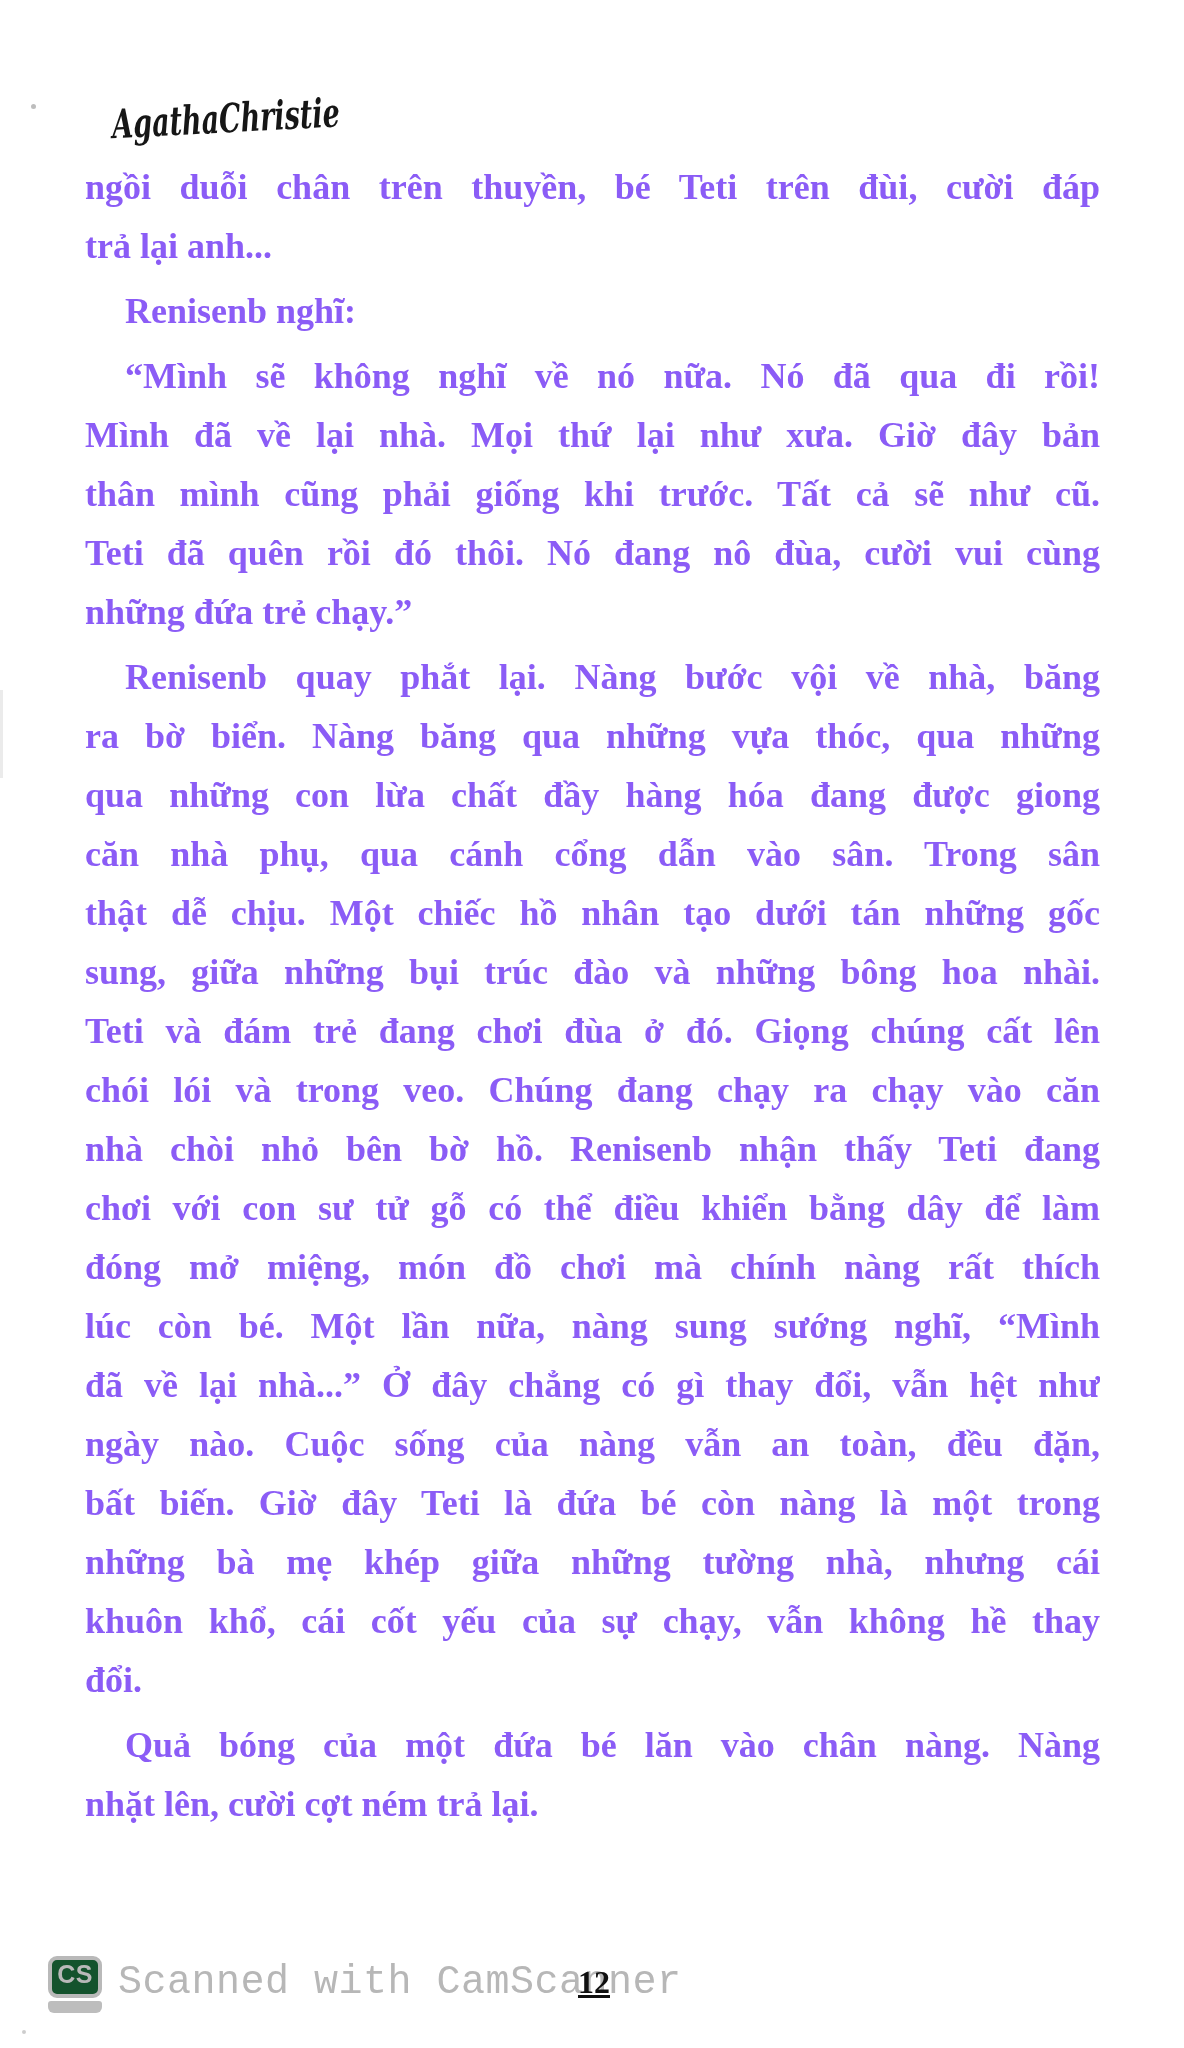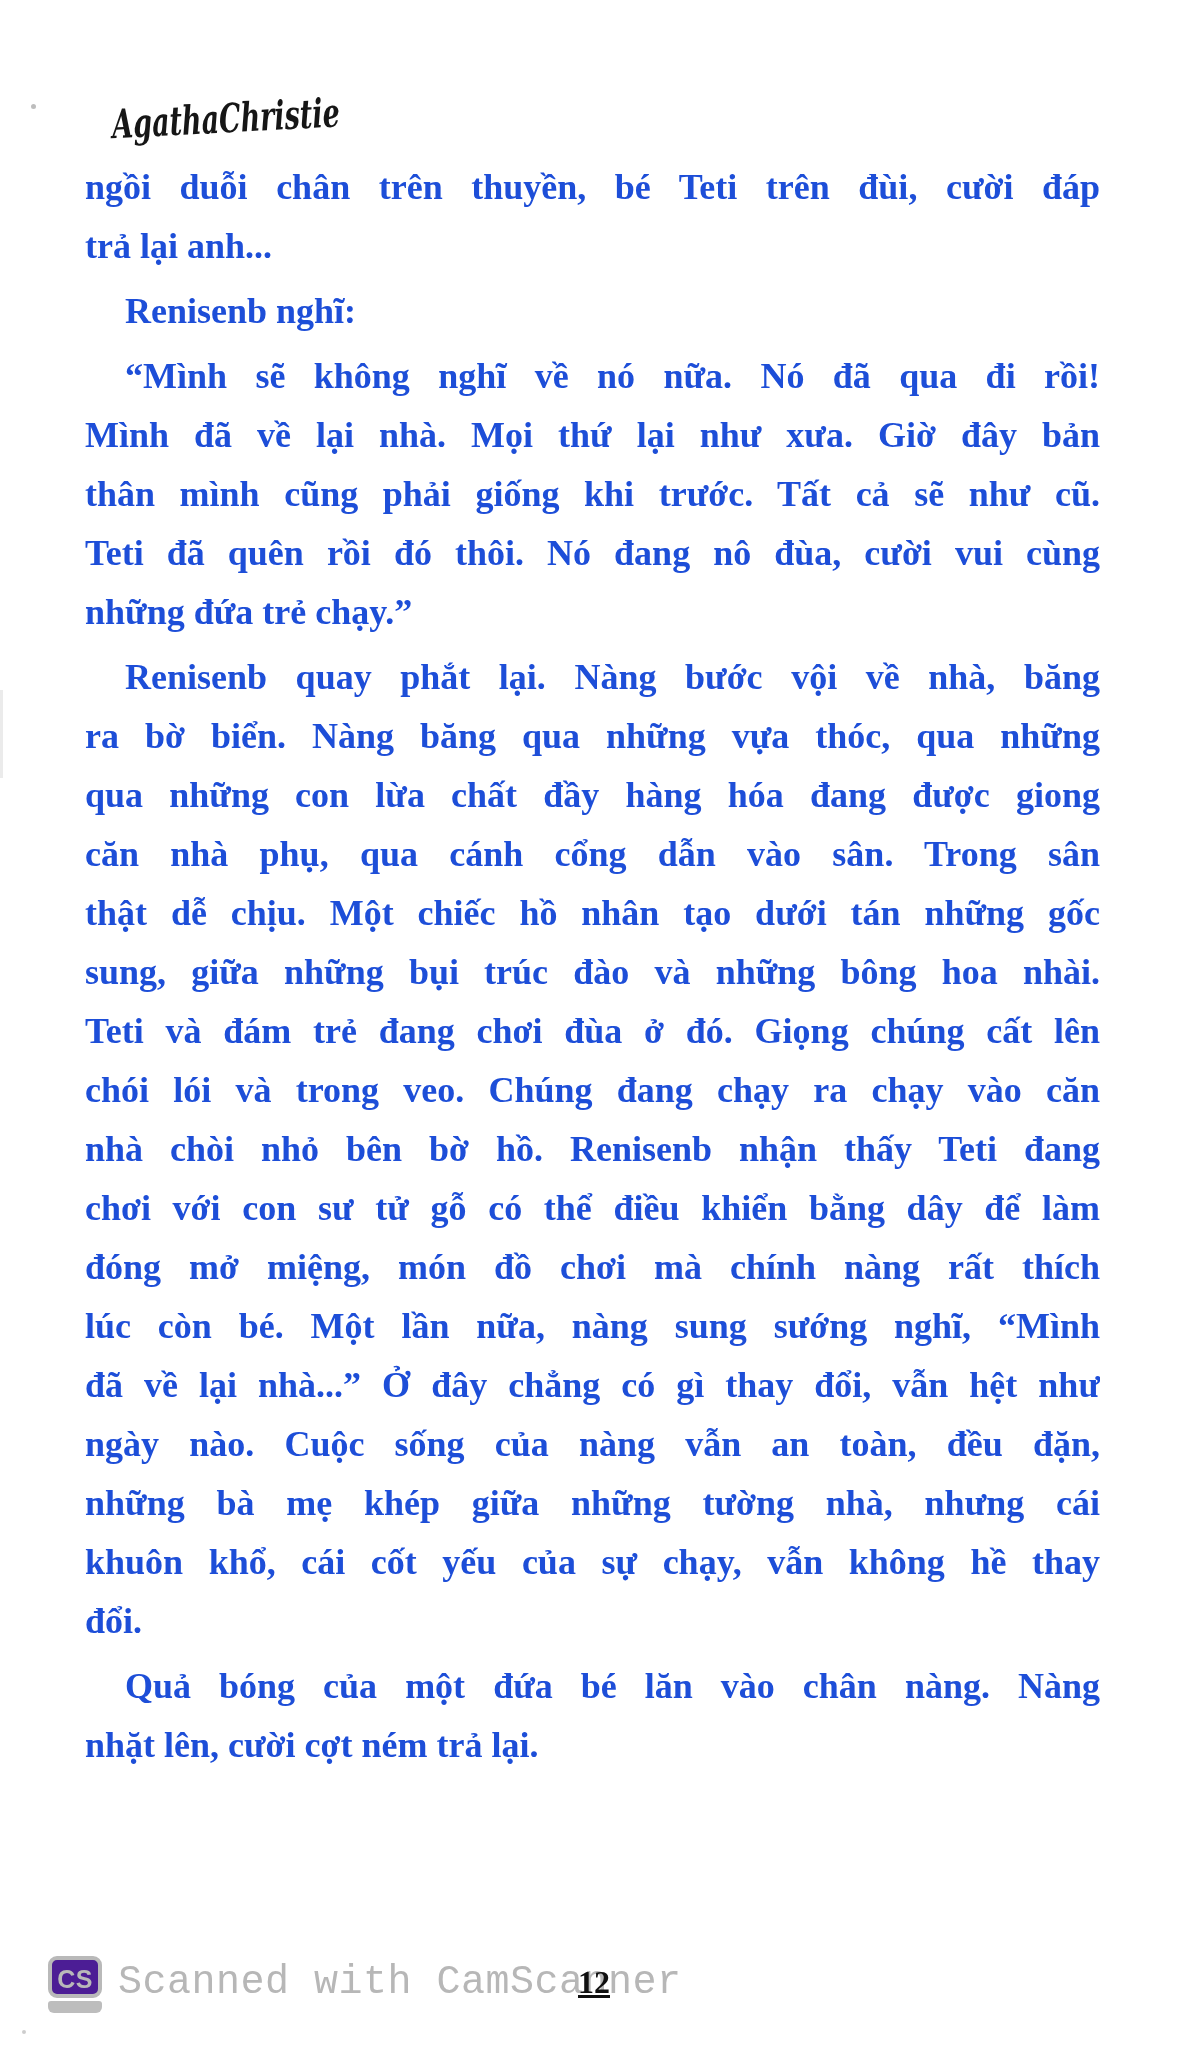--- a/index.html
+++ b/index.html
@@ -26,21 +26,21 @@
     font-weight: bold;
     fill: #161616;
   }
 
   
   .body-text {
     position: absolute;
     left: 85px;
     top: 158px;
     width: 1015px;
-    color: #1d4ed8;
+    color: #8b5cf6;
     font-size: 36px;
     font-weight: 600;
     line-height: 59px;
   }
   .body-text .line {
     text-align: justify;
     text-align-last: justify;
     overflow: hidden;
     white-space: normal;
   }
@@ -65,22 +65,22 @@
   }
 
   
   .footer { position: absolute; left: 0; top: 1950px; width: 1184px; height: 80px; }
   .cs-logo { position: absolute; left: 48px; top: 6px; width: 54px; height: 58px; }
   .cs-box {
     box-sizing: border-box;
     width: 54px; height: 42px;
     border: 4px solid #b9b9b9;
     border-radius: 9px;
-    display: flex; align-items: flex-end; justify-content: center;
-    background: #4c1d95;
+    display: flex; align-items: flex-start; justify-content: center;
+    background: #14532d;
   }
   .cs-box span {
     font-family: "Liberation Sans", sans-serif;
     font-weight: bold;
     font-size: 25px;
     color: #b9b9b9;
     letter-spacing: 0.5px;
   }
   .cs-bar {
     width: 54px; height: 12px;
@@ -137,20 +137,21 @@
       <div class="line">thật dễ chịu. Một chiếc hồ nhân tạo dưới tán những gốc</div>
       <div class="line">sung, giữa những bụi trúc đào và những bông hoa nhài.</div>
       <div class="line">Teti và đám trẻ đang chơi đùa ở đó. Giọng chúng cất lên</div>
       <div class="line">chói lói và trong veo. Chúng đang chạy ra chạy vào căn</div>
       <div class="line">nhà chòi nhỏ bên bờ hồ. Renisenb nhận thấy Teti đang</div>
       <div class="line">chơi với con sư tử gỗ có thể điều khiển bằng dây để làm</div>
       <div class="line">đóng mở miệng, món đồ chơi mà chính nàng rất thích</div>
       <div class="line">lúc còn bé. Một lần nữa, nàng sung sướng nghĩ, “Mình</div>
       <div class="line">đã về lại nhà...” Ở đây chẳng có gì thay đổi, vẫn hệt như</div>
       <div class="line">ngày nào. Cuộc sống của nàng vẫn an toàn, đều đặn,</div>
+      <div class="line">bất biến. Giờ đây Teti là đứa bé còn nàng là một trong</div>
       <div class="line">những bà mẹ khép giữa những tường nhà, nhưng cái</div>
       <div class="line">khuôn khổ, cái cốt yếu của sự chạy, vẫn không hề thay</div>
       <div class="line last">đổi.</div>
       <div class="line indent">Quả bóng của một đứa bé lăn vào chân nàng. Nàng</div>
       <div class="line last">nhặt lên, cười cợt ném trả lại.</div>
     </div>
 
   <div class="footer">
     <div class="cs-logo">
       <div class="cs-box">

